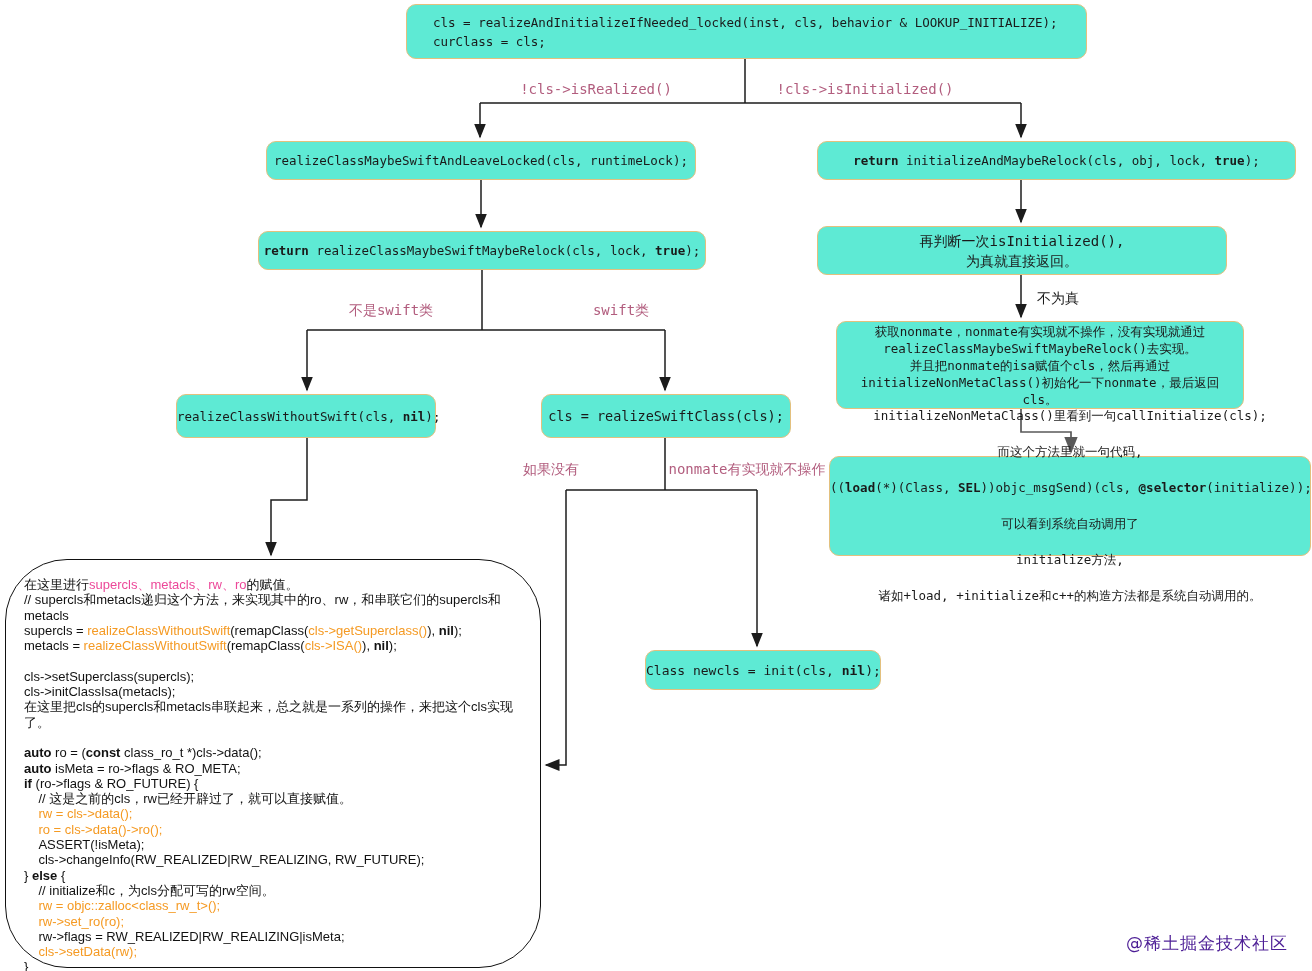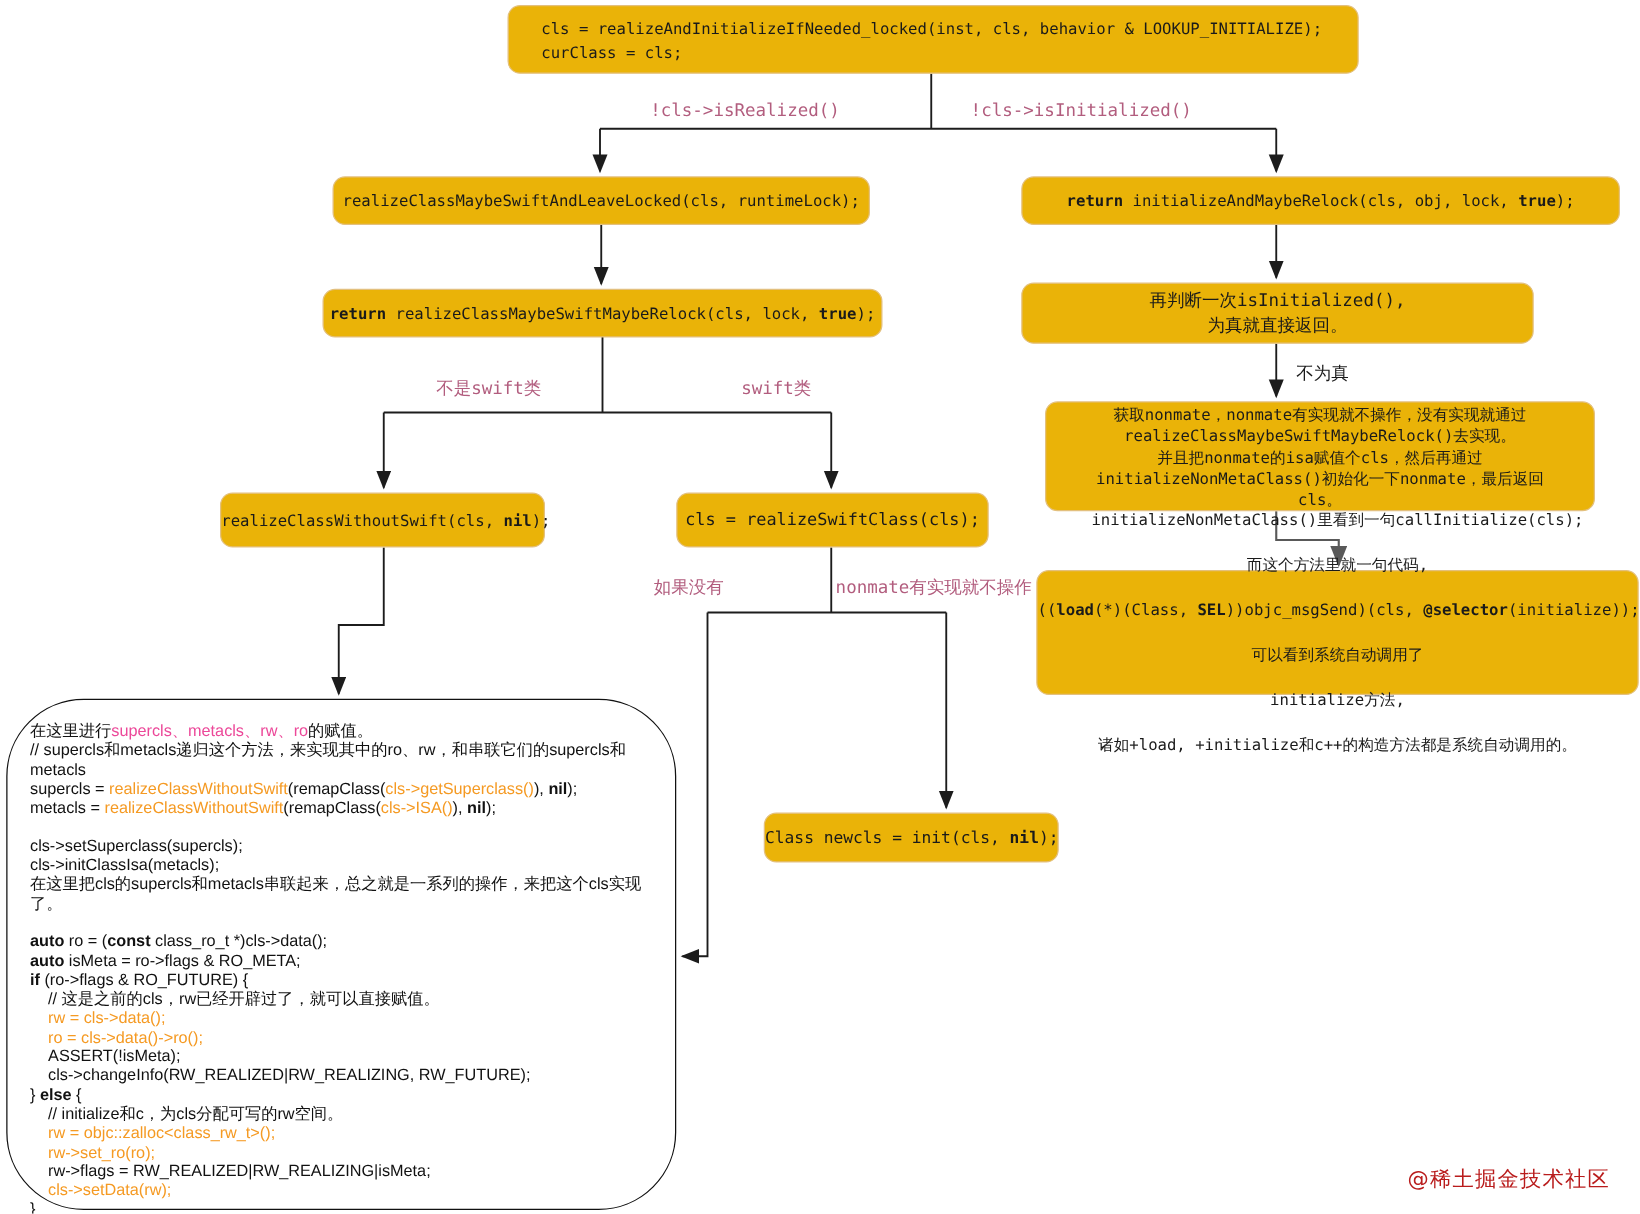--- a/index.html
+++ b/index.html
@@ -1,36 +1,36 @@
 <!DOCTYPE html>
 <html><head>
 <meta charset="utf-8">
 <style>
   html,body{margin:0;padding:0;background:#ffffff;}
   #canvas{position:relative;width:1312px;height:971px;background:#ffffff;overflow:hidden;
           font-family:"DejaVu Sans",sans-serif;color:#1a1a1a;}
   svg.wires{position:absolute;left:0;top:0;pointer-events:none;}
   .ln{stroke:#1c1c1c;stroke-width:1.5;fill:none;}
   .lg{stroke:#595959;stroke-width:1.7;fill:none;}
-  .node{position:absolute;background:#eab308;border:1px solid #e3c07e;border-radius:10px;
+  .node{position:absolute;background:#5eead4;border:1px solid #e3c07e;border-radius:10px;
         box-sizing:border-box;display:flex;flex-direction:column;justify-content:center;
         font-family:"DejaVu Sans Mono","Liberation Mono",monospace;font-size:12.5px;
         line-height:19px;text-align:center;color:#1a1a1a;}
   .node .tline{white-space:pre;}
   .note{position:absolute;background:#ffffff;border:1.6px solid #111111;border-radius:62px;
         box-sizing:border-box;font-family:"Liberation Sans","DejaVu Sans",sans-serif;
         font-size:13px;line-height:15.3px;text-align:left;padding:17px 12px 0 18px;color:#111111;}
   .note .tline{white-space:pre-wrap;}
   .b{font-weight:700;}
   .org{color:#f59a23;}
   .red{color:#ec4899;}
   .elabel{position:absolute;transform:translateX(-50%);white-space:nowrap;
           font-family:"DejaVu Sans Mono","DejaVu Sans",monospace;font-size:14px;color:#b25d7e;}
   .plain{transform:none;color:#1a1a1a;font-family:"DejaVu Sans",sans-serif;}
-  .watermark{position:absolute;right:24px;bottom:16px;font-size:17px;color:#b91c1c;
+  .watermark{position:absolute;right:24px;bottom:16px;font-size:17px;color:#4c1d95;
              font-family:"DejaVu Sans",sans-serif;letter-spacing:1px;}
 </style>
 </head>
 <body>
 
 <div id="canvas">
 
   <svg class="wires" width="1312" height="971">
     <defs>
       <marker id="ab" markerWidth="11" markerHeight="10" refX="9" refY="4" orient="auto">
@@ -70,34 +70,34 @@
     </div>
 
   <div class="node" style="left:176px;top:394px;width:260px;height:44px;">
       <div class="tline"><span>realizeClassWithoutSwift(cls, </span><span class="b">nil</span><span>);</span></div>
     </div>
 
   <div class="node" style="left:541px;top:394px;width:250px;height:44px;font-size:13.5px;">
       <div class="tline"><span>cls = realizeSwiftClass(cls);</span></div>
     </div>
 
-  <div class="node" style="left:611px;top:650px;width:236px;height:40px;font-size:13px;">
+  <div class="node" style="left:645px;top:650px;width:236px;height:40px;font-size:13px;">
       <div class="tline"><span>Class newcls = init(cls, </span><span class="b">nil</span><span>);</span></div>
     </div>
 
   <div class="node" style="left:817px;top:141px;width:479px;height:39px;">
       <div class="tline"><span class="b">return</span><span> initializeAndMaybeRelock(cls, obj, lock, </span><span class="b">true</span><span>);</span></div>
     </div>
 
   <div class="node" style="left:817px;top:226px;width:410px;height:49px;font-size:14px;line-height:20px;">
       <div class="tline"><span>再判断一次isInitialized(),</span></div>
       <div class="tline"><span>为真就直接返回。</span></div>
     </div>
 
-  <div class="node" style="left:836px;top:321px;width:440px;height:88px;line-height:17px;">
+  <div class="node" style="left:836px;top:321px;width:408px;height:88px;line-height:17px;">
       <div class="tline"><span>获取nonmate，nonmate有实现就不操作，没有实现就通过</span></div>
       <div class="tline"><span>realizeClassMaybeSwiftMaybeRelock()去实现。</span></div>
       <div class="tline"><span>并且把nonmate的isa赋值个cls，然后再通过</span></div>
       <div class="tline"><span>initializeNonMetaClass()初始化一下nonmate，最后返回</span></div>
       <div class="tline"><span>cls。</span></div>
     </div>
 
   <div class="node" style="left:829px;top:456px;width:482px;height:100px;line-height:16px;gap:20px;">
       <div class="tline"><span>initializeNonMetaClass()里看到一句callInitialize(cls);</span></div>
       <div class="tline"><span>而这个方法里就一句代码,</span></div>

